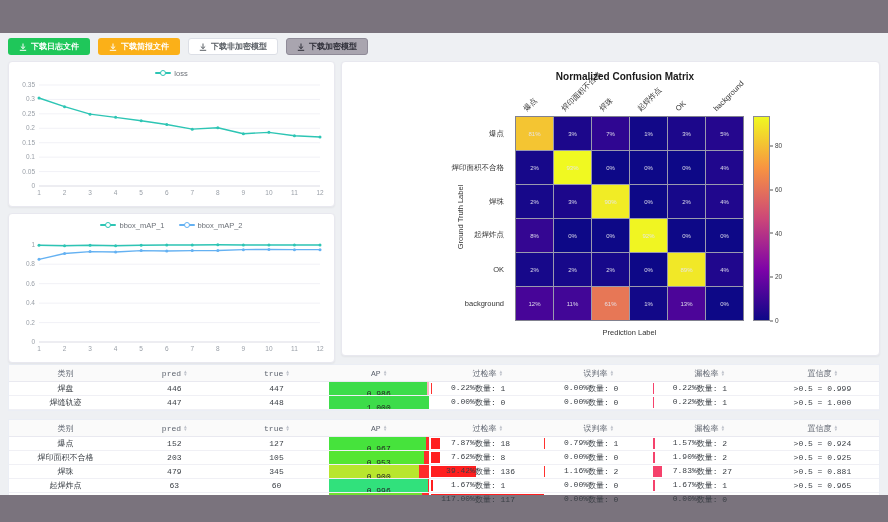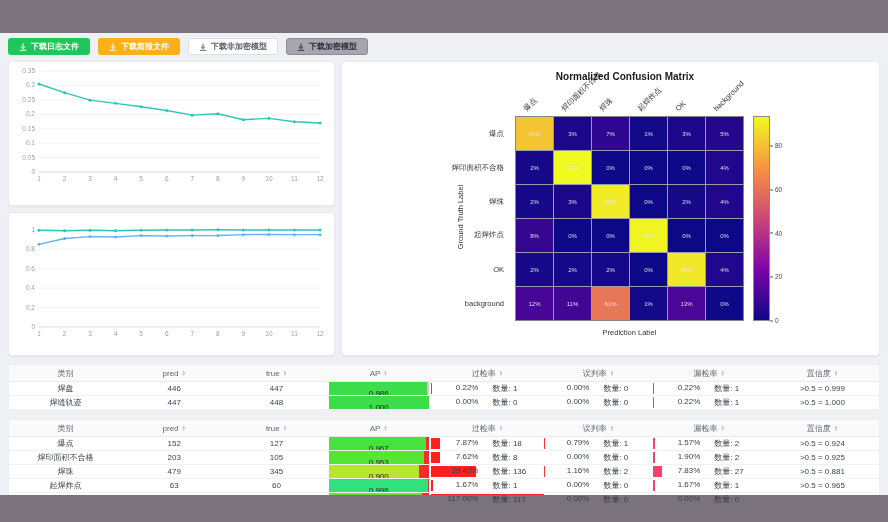--- a/index.html
+++ b/index.html
@@ -51,35 +51,35 @@
   .cm-cbar{position:absolute;left:412px;top:55px;width:15px;height:203px;
            outline:1px solid #8a8a96;
            background:linear-gradient(to top,#0d0887,#7e03a8 25%,#cc4778 50%,#f89441 75%,#f0f921);}
   .cbar-tick{position:absolute;left:16px;font-size:6.5px;color:#444;white-space:nowrap;
              transform:translateY(50%);}
   .cbar-tick i{display:inline-block;width:3px;height:1px;background:#555;vertical-align:middle;
                margin-right:2px;font-style:normal;}
   
   .tables{margin-top:8px;}
   .mtable{background:#fff;border:1px solid #ebeef5;margin-bottom:8px;}
-  .trow{display:flex;border-bottom:1px solid #f0f0f5;height:13px;align-items:stretch;}
+  .trow{display:flex;border-bottom:1px solid #f0f0f5;height:13px;align-items:stretch;font-family:Liberation Mono, monospace;}
   .trow.head{background:#fafafa;height:16px;border-bottom:1px solid #e9e9f0;}
   .tcell{display:flex;align-items:center;justify-content:center;font-size:8px;color:#3a3f45;
          position:relative;overflow:hidden;}
   .trow.head .tcell{color:#5f6570;gap:3px;}
   .sorter{display:inline-flex;flex-direction:column;font-size:4.5px;line-height:3.5px;color:#c0c4cc;}
   .c0{width:13%;} .c1{width:12%;} .c2{width:11.5%;} .c3{width:12%;}
   .c4{width:13%;} .c5{width:12.5%;} .c6{width:13%;} .c7{width:13%;}
   .ap-track{position:relative;width:96%;height:23px;margin:auto;}
   .ap-green{position:absolute;left:0;top:0;bottom:0;}
   .ap-rem{position:absolute;right:0;top:0;bottom:0;}
   .ap-text{position:absolute;inset:0;display:flex;align-items:center;justify-content:center;
            font-size:8px;color:#222;}
   .rate-bar{position:absolute;left:0;top:1px;bottom:1px;}
-  .rate-wrap{position:relative;z-index:1;display:flex;width:100%;justify-content:center;gap:14px;}
+  .rate-wrap{position:relative;z-index:1;display:flex;width:100%;justify-content:flex-start;gap:0;}
   .rate-pct{width:44px;text-align:right;}
   .rate-cnt{width:48px;text-align:left;}
 </style>
 </head>
 <body>
 
 <div class="bar top"></div>
 
 <div class="content">
 
@@ -114,20 +114,28 @@
             <path d="M4 0.5v5M1.8 3.5L4 5.6l2.2-2.1M0.8 7.3h6.4" fill="none" stroke="currentColor" stroke-width="1"></path>
           </svg>
         </span>
       <span>下载加密模型</span>
     </button>
   </div>
 
   <div class="main">
     <div class="left-col">
       <div class="card chart-card">
+        <div class="legend" id="legend-0">
+            <span class="lg-item">
+              <span class="lg-ic" style="background:#2dc5b4">
+                <span class="lg-dot" style="border-color:#2dc5b4"></span>
+              </span>
+              <span>loss</span>
+            </span>
+          </div>
         <svg id="chart-0" width="317" height="120" viewBox="0 0 317 120">
             <line x1="26" y1="106" x2="307" y2="106" stroke="#ebebf2" stroke-width="0.7"></line>
             <text x="22" y="108" text-anchor="end" font-size="6.5" fill="#9aa0a8">0</text>
             <line x1="26" y1="91.57142857142857" x2="307" y2="91.57142857142857" stroke="#ebebf2" stroke-width="0.7"></line>
             <text x="22" y="93.57142857142857" text-anchor="end" font-size="6.5" fill="#9aa0a8">0.05</text>
             <line x1="26" y1="77.14285714285714" x2="307" y2="77.14285714285714" stroke="#ebebf2" stroke-width="0.7"></line>
             <text x="22" y="79.14285714285714" text-anchor="end" font-size="6.5" fill="#9aa0a8">0.1</text>
             <line x1="26" y1="62.71428571428571" x2="307" y2="62.71428571428571" stroke="#ebebf2" stroke-width="0.7"></line>
             <text x="22" y="64.71428571428571" text-anchor="end" font-size="6.5" fill="#9aa0a8">0.15</text>
             <line x1="26" y1="48.28571428571428" x2="307" y2="48.28571428571428" stroke="#ebebf2" stroke-width="0.7"></line>
@@ -160,20 +168,34 @@
             <circle cx="153.72727272727272" cy="44.534285714285716" r="1.5" fill="#2dc5b4"></circle>
             <circle cx="179.27272727272725" cy="49.15142857142856" r="1.5" fill="#2dc5b4"></circle>
             <circle cx="204.8181818181818" cy="47.708571428571425" r="1.5" fill="#2dc5b4"></circle>
             <circle cx="230.36363636363637" cy="53.76857142857143" r="1.5" fill="#2dc5b4"></circle>
             <circle cx="255.90909090909093" cy="52.325714285714284" r="1.5" fill="#2dc5b4"></circle>
             <circle cx="281.45454545454544" cy="55.78857142857142" r="1.5" fill="#2dc5b4"></circle>
             <circle cx="307" cy="56.942857142857136" r="1.5" fill="#2dc5b4"></circle>
           </svg>
       </div>
       <div class="card chart-card">
+        <div class="legend" id="legend-1">
+            <span class="lg-item">
+              <span class="lg-ic" style="background:#2dc5b4">
+                <span class="lg-dot" style="border-color:#2dc5b4"></span>
+              </span>
+              <span>bbox_mAP_1</span>
+            </span>
+            <span class="lg-item">
+              <span class="lg-ic" style="background:#64b1f2">
+                <span class="lg-dot" style="border-color:#64b1f2"></span>
+              </span>
+              <span>bbox_mAP_2</span>
+            </span>
+          </div>
         <svg id="chart-1" width="317" height="124" viewBox="0 0 317 124">
             <line x1="26" y1="110" x2="307" y2="110" stroke="#ebebf2" stroke-width="0.7"></line>
             <text x="22" y="112" text-anchor="end" font-size="6.5" fill="#9aa0a8">0</text>
             <line x1="26" y1="90.55555555555556" x2="307" y2="90.55555555555556" stroke="#ebebf2" stroke-width="0.7"></line>
             <text x="22" y="92.55555555555556" text-anchor="end" font-size="6.5" fill="#9aa0a8">0.2</text>
             <line x1="26" y1="71.11111111111111" x2="307" y2="71.11111111111111" stroke="#ebebf2" stroke-width="0.7"></line>
             <text x="22" y="73.11111111111111" text-anchor="end" font-size="6.5" fill="#9aa0a8">0.4</text>
             <line x1="26" y1="51.66666666666668" x2="307" y2="51.66666666666668" stroke="#ebebf2" stroke-width="0.7"></line>
             <text x="22" y="53.66666666666668" text-anchor="end" font-size="6.5" fill="#9aa0a8">0.6</text>
             <line x1="26" y1="32.22222222222223" x2="307" y2="32.22222222222223" stroke="#ebebf2" stroke-width="0.7"></line>

